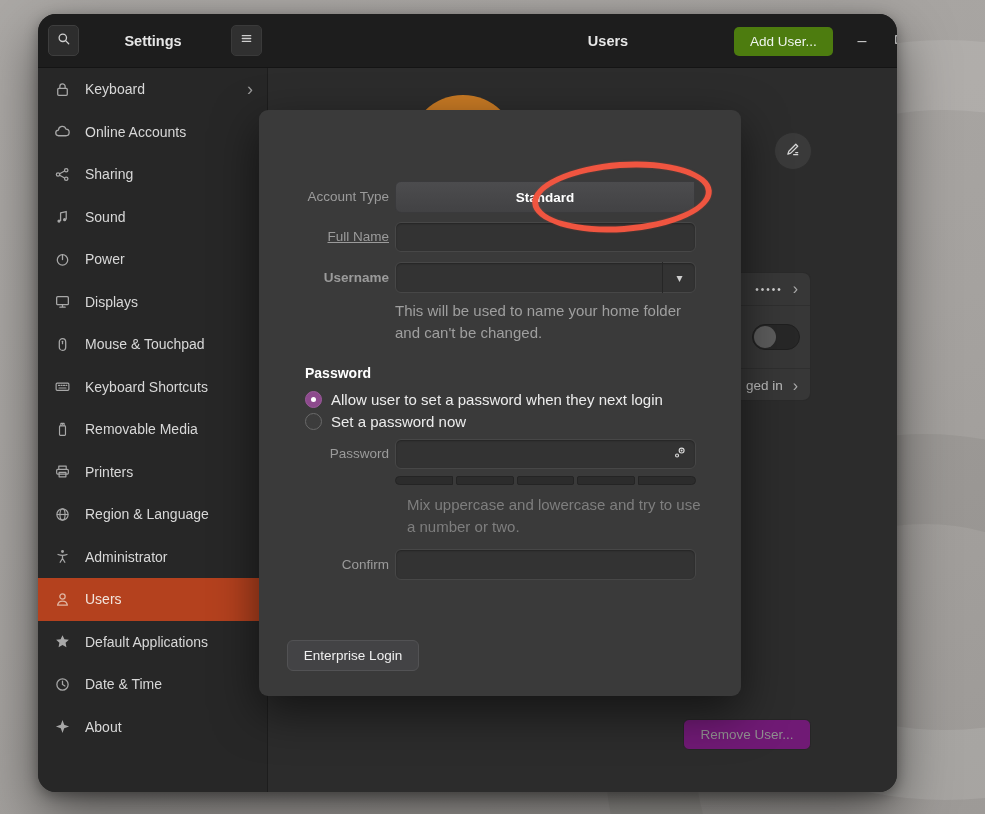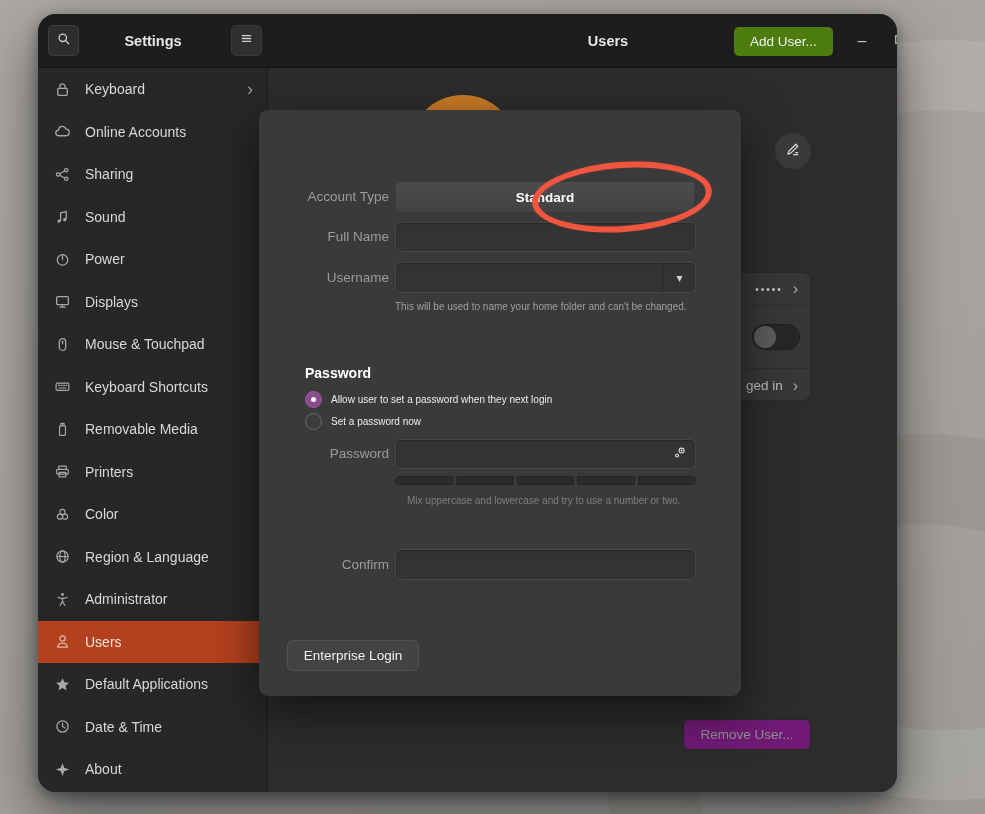--- a/index.html
+++ b/index.html
@@ -98,26 +98,26 @@
                   border-radius:6px 0 0 6px; }
   .seg-admin { background:#2a2a2a; border:1px solid #cf6a45; border-radius:0 6px 6px 0; }
 
   .fld { position:absolute; left:136px; width:301px; background:#333;
          border:1px solid #474747; border-radius:6px; color:#eee; padding:0 8px;
          font-size:13.5px; box-shadow:inset 0 1px 2px rgba(0,0,0,.3); outline:none;
          font-family:inherit; }
   .combo-arrow { position:absolute; left:403px; top:152px; width:34px; height:31px;
                  border-left:1px solid #262626; display:flex; align-items:center;
                  justify-content:center; color:#cfcfcf; font-size:12px; }
-  .hint { position:absolute; left:136px; width:298px; font-size:10px; line-height:1.45; }
+  .hint { position:absolute; left:136px; width:298px; font-size:15px; line-height:1.45; }
   .hint.normal { color:#9f9f9f; }
   .hint.dim { color:#7e7e7e; }
   .section-heading { position:absolute; left:46px; font-weight:bold; font-size:14px; color:#fff; }
   .radio-row { position:absolute; left:46px; height:20px; display:flex; align-items:center;
-               gap:9px; color:#ececec; font-size:10px; }
+               gap:9px; color:#ececec; font-size:15px; }
   .radio { width:17px; height:17px; border-radius:50%; flex:none; position:relative; }
   .radio.sel { background:#8d4a8d; border:1px solid #9c5a9c; }
   .radio.sel::after { content:""; position:absolute; left:5px; top:5px; width:5px; height:5px;
                       border-radius:50%; background:#fff; }
   .radio.unsel { background:#3c3c3c; border:1px solid #6a6a6a; }
   .gears-btn { position:absolute; left:409px; top:333px; width:22px; height:22px;
                color:#d9d9d9; display:flex; align-items:center; justify-content:center; }
   .gears-btn svg { width:17px; height:17px; }
   .meter { position:absolute; left:136px; top:366px; width:301px; height:9px;
            display:flex; gap:3px; }
@@ -277,30 +277,20 @@
         <span class="icn">
             <svg viewBox="0 0 16 16" fill="none" stroke="currentColor" stroke-width="1.1" stroke-linejoin="round">
               <path d="M4.5 6V3h7v3"></path>
               <rect x="2.5" y="6" width="11" height="4.5" rx="1"></rect>
               <rect x="4.8" y="8.8" width="6.4" height="4.2"></rect>
             </svg>
           </span>
         <span>Printers</span>
       </div>
 
-      <div class="side-item">
-        <span class="icn">
-            <svg viewBox="0 0 16 16" fill="none" stroke="currentColor" stroke-width="1.1">
-              <circle cx="8" cy="5.6" r="2.4"></circle>
-              <circle cx="5.6" cy="10" r="2.4"></circle>
-              <circle cx="10.4" cy="10" r="2.4"></circle>
-            </svg>
-          </span>
-        <span>Color</span>
-      </div>
 
       <div class="side-item">
         <span class="icn">
             <svg viewBox="0 0 16 16" fill="none" stroke="currentColor" stroke-width="1.1">
               <circle cx="8" cy="8" r="5.3"></circle>
               <ellipse cx="8" cy="8" rx="2.4" ry="5.3"></ellipse>
               <path d="M2.7 8h10.6"></path>
             </svg>
           </span>
         <span>Region &amp; Language</span>
@@ -385,24 +375,24 @@
       <div class="remove-user-btn">Remove User...</div>
     </div>
 
     <div class="dialog">
 
       <div class="flabel" style="top:71px; height:32px; line-height:32px;">Account Type</div>
       <div class="seg-group">
         <div class="seg seg-standard">Standard</div>
       </div>
 
-      <div class="flabel" style="top:112px; height:30px; line-height:30px;">Full Name</div>
+      <div class="flabel" style="top:112px; height:30px; line-height:30px;text-decoration:underline;">Full Name</div>
       <input class="fld" style="top: 112px; height: 30px;" value="">
 
-      <div class="flabel" style="top:152px; height:31px; line-height:31px;">Username</div>
+      <div class="flabel" style="top:152px; height:31px; line-height:31px;font-weight:bold;">Username</div>
       <input class="fld" style="top: 152px; height: 31px;" value="">
       <div class="combo-arrow">
           <span>▾</span>
         </div>
       <div class="hint normal" style="top:190px;">This will be used to name your home folder and can't be changed.</div>
 
       <div class="section-heading" style="top:255px;">Password</div>
 
       <div class="radio-row" style="top:279px;">
         <span class="radio sel"></span>

